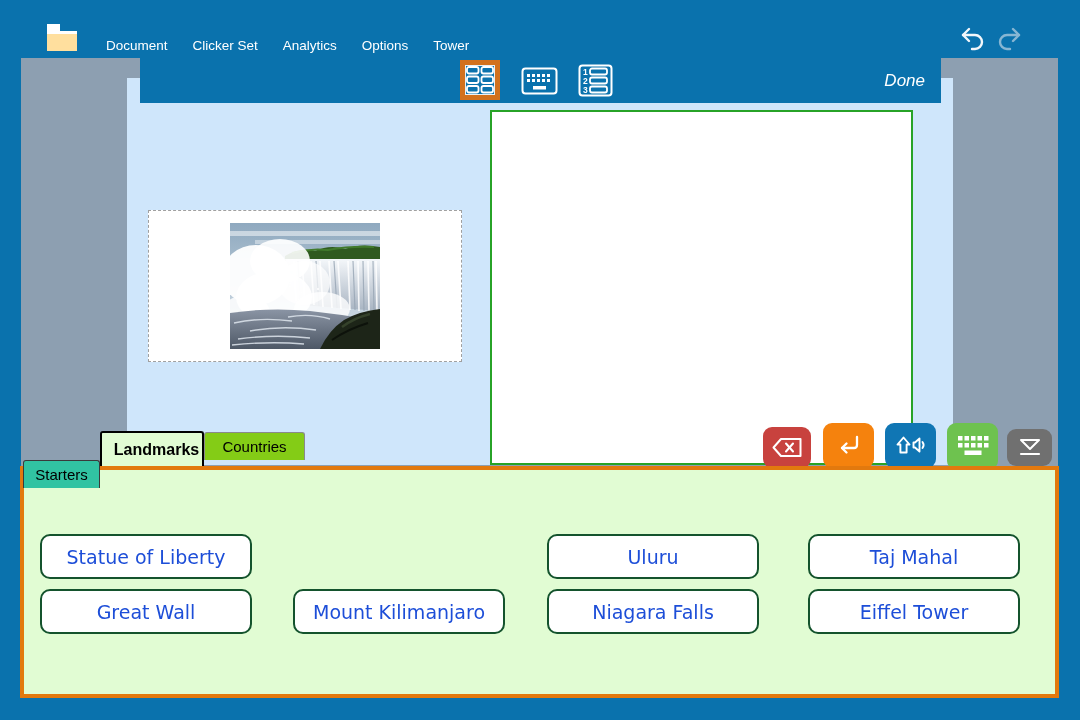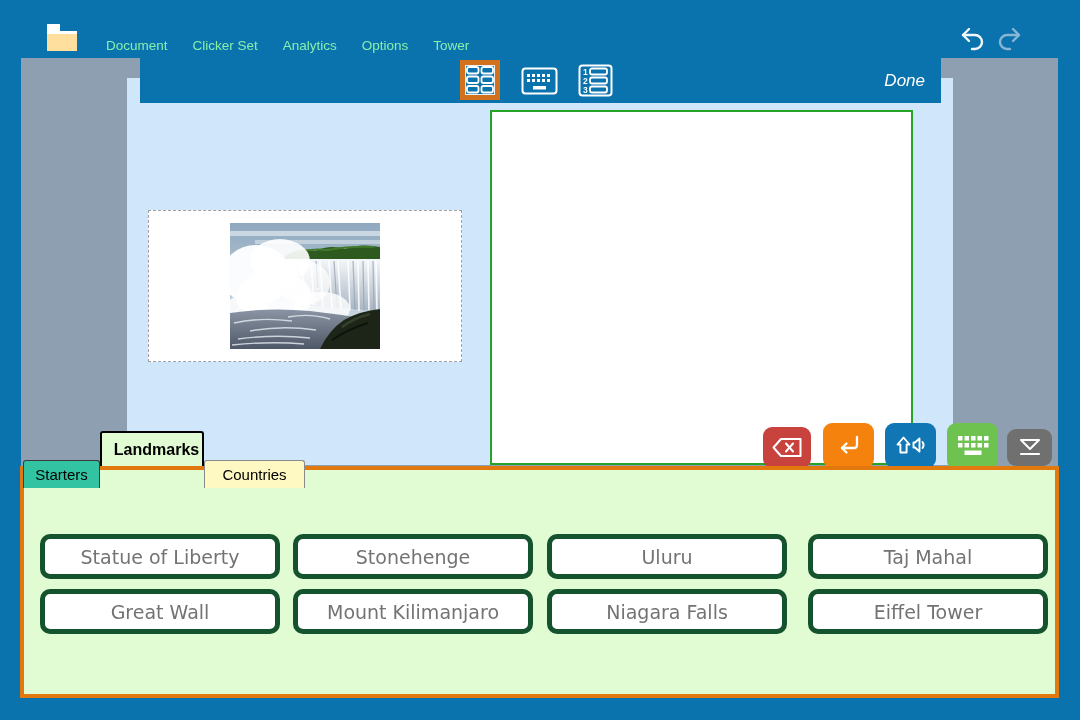--- a/index.html
+++ b/index.html
@@ -4,21 +4,21 @@
 <style>
   html,body{margin:0;padding:0;}
   body{width:1080px;height:720px;overflow:hidden;background:#0a72ad;
        font-family:"Liberation Sans",sans-serif;}
   #app{position:relative;width:1080px;height:720px;}
   .abs{position:absolute;}
 
   
   #topbar{left:0;top:0;width:1080px;height:58px;background:#0a72ad;z-index:10;}
   #menu{left:106px;top:38px;display:flex;gap:25px;}
-  .menu-item{color:#86efac;font-size:13.5px;white-space:nowrap;cursor:default;}
+  .menu-item{color:#ffffff;font-size:13.5px;white-space:nowrap;cursor:default;}
   #undo-btn{left:959px;top:26px;width:28px;height:26px;}
   #redo-btn{left:995px;top:26px;width:28px;height:26px;}
 
   
   #workspace{left:21px;top:58px;width:1037px;height:640px;background:#8d9fb1;z-index:1;}
   #page{left:127px;top:78px;width:826px;height:387px;background:#cfe6fb;z-index:2;}
 
   
   #edit-toolbar{left:140px;top:58px;width:801px;height:45px;background:#0a72ad;z-index:4;}
   #view-grid-frame{left:320px;top:2px;width:40px;height:40px;border:5px solid #d2711d;
@@ -42,30 +42,30 @@
   #btn-keyboard{left:947px;top:423px;width:51px;height:47px;background:#6ec24f;}
   #btn-hide{left:1007px;top:429px;width:45px;height:37px;background:#707070;}
 
   
   .tab{z-index:7;box-sizing:border-box;display:flex;align-items:center;justify-content:center;
        font-size:15px;color:#000;border-radius:3px 3px 0 0;cursor:default;}
   #tab-starters{left:23px;top:460px;width:77px;height:28px;background:#31c3a2;
     border:1px solid #3a3a3a;border-bottom:none;}
   #tab-landmarks{left:100px;top:431px;width:104px;height:35px;background:#e1fcd3;
     border:2px solid #000;border-bottom:none;font-weight:bold;font-size:16px;padding-left:9px;}
-  #tab-countries{left:204px;top:460px;width:101px;height:28px;background:#fef9c3;
+  #tab-countries{left:204px;top:432px;width:101px;height:28px;background:#84cc16;
     border:1px solid #8a8a8a;border-bottom:none;}
 
   
   #grid-popup{left:20px;top:466px;width:1039px;height:232px;background:#e1fcd3;
     border:4px solid #e2790e;box-sizing:border-box;z-index:6;}
-  .word-cell{position:absolute;width:240px;height:45px;background:#ffffff;
-    border:5px solid #14532d;border-radius:10px;box-sizing:border-box;
+  .word-cell{position:absolute;width:212px;height:45px;background:#ffffff;
+    border:2px solid #14532d;border-radius:10px;box-sizing:border-box;
     display:flex;align-items:center;justify-content:center;
-    font-family:"DejaVu Sans",sans-serif;font-size:19px;color:#737373;cursor:default;}
+    font-family:"DejaVu Sans",sans-serif;font-size:19px;color:#1d4ed8;cursor:default;}
   .r1{top:64px;} .r2{top:119px;}
   .c1{left:16px;} .c2{left:269px;} .c3{left:523px;} .c4{left:784px;}
 
   svg{display:block;}
 </style>
 </head>
 <body>
 
 <div id="app">
 
@@ -275,21 +275,20 @@
       <line x1="4" y1="17" x2="22" y2="17" stroke="#ffffff" stroke-width="2.2" stroke-linecap="round"></line>
     </svg>
   </div>
 
   <div id="tab-starters" class="abs tab">Starters</div>
   <div id="tab-landmarks" class="abs tab">Landmarks</div>
   <div id="tab-countries" class="abs tab">Countries</div>
 
   <div id="grid-popup" class="abs">
     <div class="word-cell r1 c1">Statue of Liberty</div>
-    <div class="word-cell r1 c2">Stonehenge</div>
     <div class="word-cell r1 c3">Uluru</div>
     <div class="word-cell r1 c4">Taj Mahal</div>
     <div class="word-cell r2 c1">Great Wall</div>
     <div class="word-cell r2 c2">Mount Kilimanjaro</div>
     <div class="word-cell r2 c3">Niagara Falls</div>
     <div class="word-cell r2 c4">Eiffel Tower</div>
   </div>
 
 </div>
 

